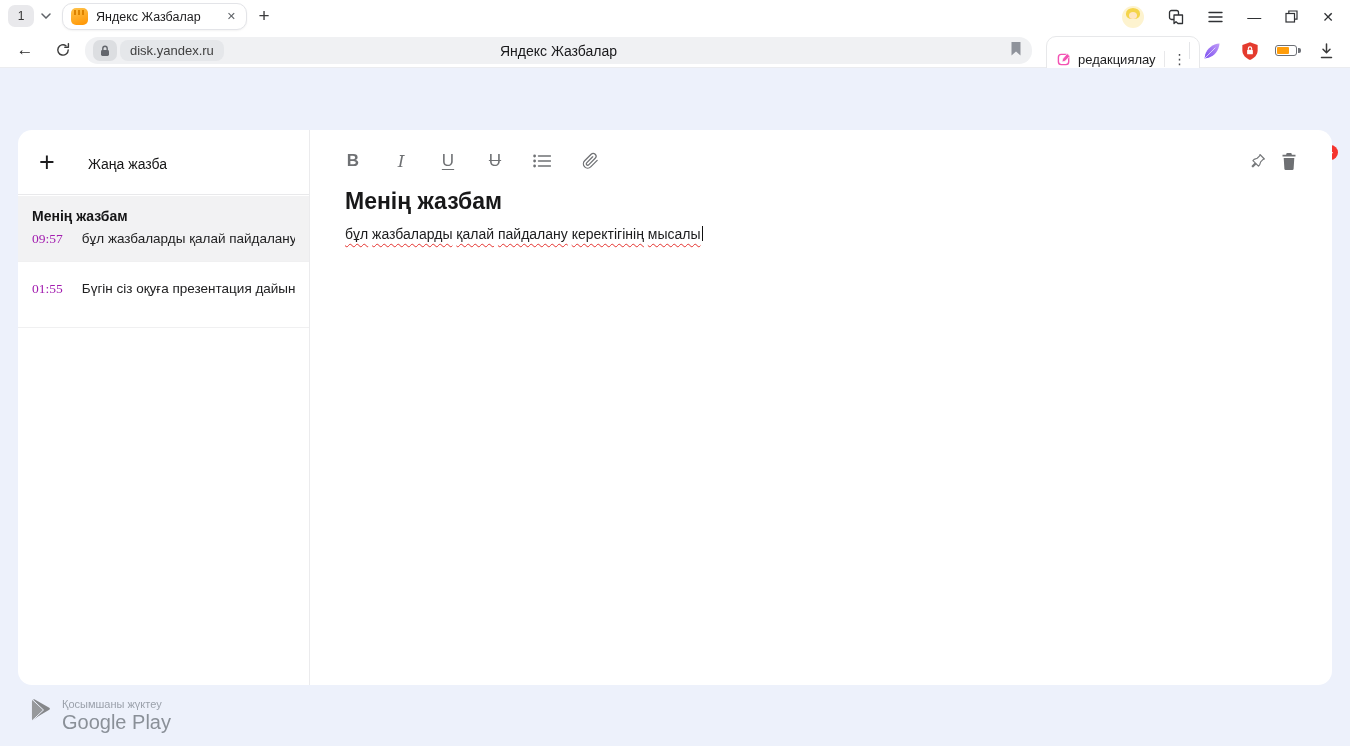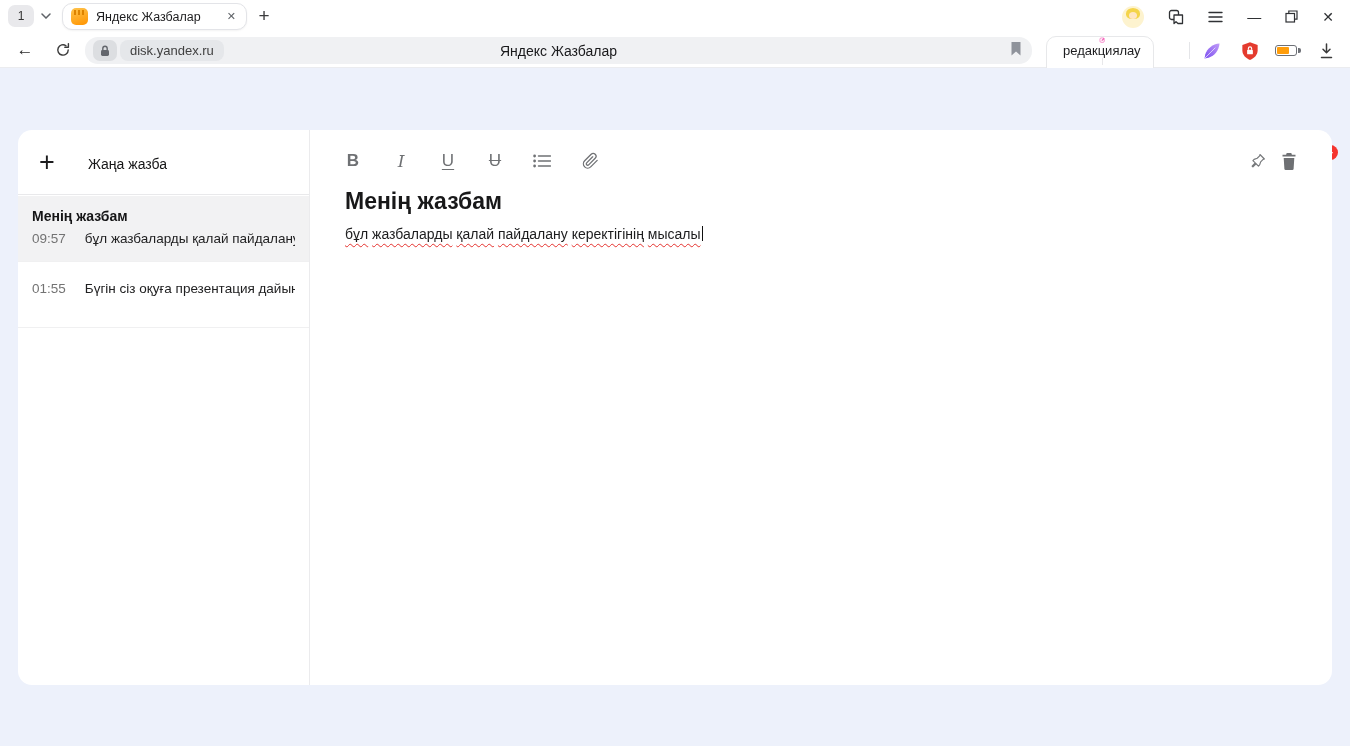--- a/index.html
+++ b/index.html
@@ -29,21 +29,21 @@
               display:flex; align-items:center; justify-content:center; }
   .reload-btn { position:absolute; left:50px; top:4px; width:26px; height:26px; display:flex; align-items:center; justify-content:center; }
   .omnibox { position:absolute; left:85px; top:4px; width:947px; height:27px; background:#f0f1f3; border-radius:13px;
              display:flex; align-items:center; padding:0 8px; }
   .lock-chip { width:24px; height:21px; background:#dcdee1; border-radius:7px; display:flex; align-items:center; justify-content:center; }
   .url-chip { height:21px; background:#e5e7ea; border-radius:8px; padding:0 10px; margin-left:3px;
               display:flex; align-items:center; font-size:13px; color:#404040; }
   .omni-title { position:absolute; left:50%; transform:translateX(-50%); font-size:14px; color:#19191b; }
   .bookmark-btn { position:absolute; right:10px; top:4px; }
   .edit-pill { position:absolute; left:1046px; top:3px; height:46px; background:#fff; border:1px solid #e7e8ea; border-radius:10px;
-               display:flex; align-items:center; padding:0 4px 0 10px;flex-direction:column; }
+               display:flex; align-items:center; padding:0 4px 0 10px; }
   .edit-pill .lbl { font-size:13px; color:#1d1d1f; margin:0 8px 0 6px; }
   .pill-sep { width:1px; height:16px; background:#e8e8ea; }
   .kebab { font-size:14px; color:#4a4c50; padding:0 8px; letter-spacing:0; }
   .bar-sep { position:absolute; left:1189px; top:9px; width:1px; height:17px; background:#e4e5e8; }
   .ext-btn { position:absolute; top:4px; width:28px; height:27px; display:flex; align-items:center; justify-content:center; }
   .battery { width:22px; height:11px; border:1.6px solid #6d7076; border-radius:3px; position:relative; }
   .battery::before { content:""; position:absolute; left:1px; top:1px; bottom:1px; width:12px; background:#ff9d0a; border-radius:1px; }
   .battery::after { content:""; position:absolute; right:-4.6px; top:2px; width:2.6px; height:4.6px; background:#6d7076; border-radius:0 2px 2px 0; }
 
   
@@ -93,21 +93,21 @@
   
   .panel { position:absolute; left:18px; right:18px; top:130px; bottom:61px; background:#fff; border-radius:14px; overflow:hidden; }
   .sidebar { position:absolute; left:0; top:0; bottom:0; width:292px; border-right:1px solid #ebebed; }
   .new-note { position:absolute; left:0; top:0; width:100%; height:65px; border-bottom:1px solid #e9e9eb; }
   .plus-ic { position:absolute; left:21px; top:20px; font-size:27px; font-weight:300; color:#1c1c1e; line-height:24px; }
   .new-note .lbl { position:absolute; left:70px; top:26px; font-size:14px; color:#141415; }
   .note-item { position:absolute; left:0; width:100%; height:66px; padding:12px 14px 0 14px; border-bottom:1px solid #f0f0f1; }
   .note-item.selected { background:#f2f2f3; }
   .note-item .t { font-size:14px; font-weight:700; color:#151516; }
   .note-item .row2 { margin-top:7px; font-size:13.5px; white-space:nowrap; overflow:hidden; }
-  .note-item .time { color:#737373; margin-right:19px; }
+  .note-item .time { color:#a21caf; margin-right:19px;font-family:Liberation Serif, serif; }
   .note-item .prev { color:#212122; }
 
   .editor { position:absolute; left:293px; right:0; top:0; bottom:0; }
   .etoolbar { position:absolute; left:0; top:14px; width:100%; height:34px; }
   .tbtn { position:absolute; top:0; width:34px; height:34px; display:flex; align-items:center; justify-content:center;
           color:#6f7174; font-size:17px; }
   .tb-b { left:25px; font-weight:700; }
   .tb-i { left:73px; font-family:"DejaVu Serif", serif; font-style:italic; }
   .tb-u { left:120px; text-decoration:underline; text-underline-offset:3px; }
   .tb-s { left:167px; text-decoration:line-through; }
@@ -322,15 +322,26 @@
               <path d="M2.7 6h10.6l-.7 11a1.3 1.3 0 0 1-1.3 1H4.7a1.3 1.3 0 0 1-1.3-1z" fill="#6e7073"></path>
             </svg>
         </div>
       </div>
       <div class="note-title">Менің жазбам</div>
       <div class="note-body"><span><span class="sp">бұл</span> <span class="sp">жазбаларды</span> <span class="sp">қалай</span> <span class="sp">пайдалану</span> <span class="sp">керектігінің</span> <span class="sp">мысалы</span></span><span class="caret"></span></div>
     </div>
   </div>
 
   <div class="footer">
+    <div class="gp">
+      <svg width="22" height="24" viewBox="0 0 20 22">
+        <path d="M2.5 1.5L15 11 2.5 20.5a1.6 1.6 0 0 1-.8-1.4V2.9c0-.6.3-1.1.8-1.4z" fill="#97999c"></path>
+        <path d="M2.8 1.3c.4-.2 1-.2 1.5.1L17.6 9a1 1 0 0 1 0 1.8L4.3 18.6c-.5.3-1.1.3-1.5.1L12.5 11z" fill="#85878a"></path>
+        <path d="M2.3 1.7l10 9.3-10 9.3" fill="none" stroke="#edf1fb" stroke-width="0.9"></path>
+      </svg>
+      <div class="gp-text">
+        <div class="gp-cap">Қосымшаны жүктеу</div>
+        <div class="gp-lbl">Google Play</div>
+      </div>
+    </div>
   </div>
 
 </div>
 
 </body></html>

